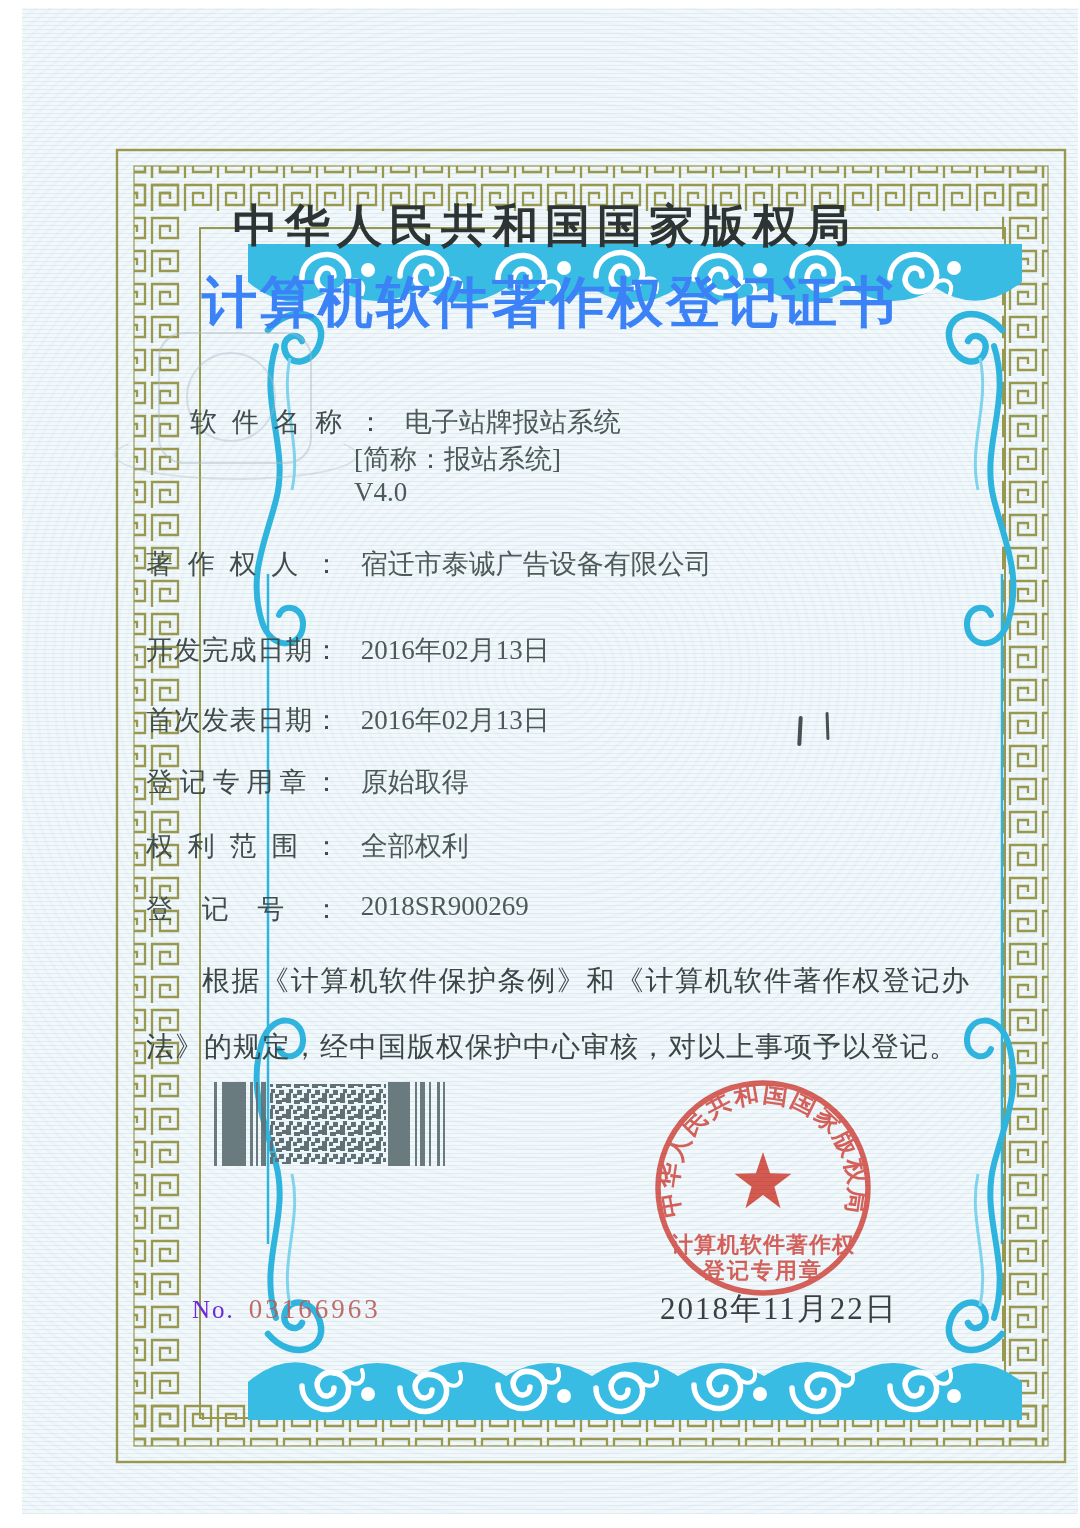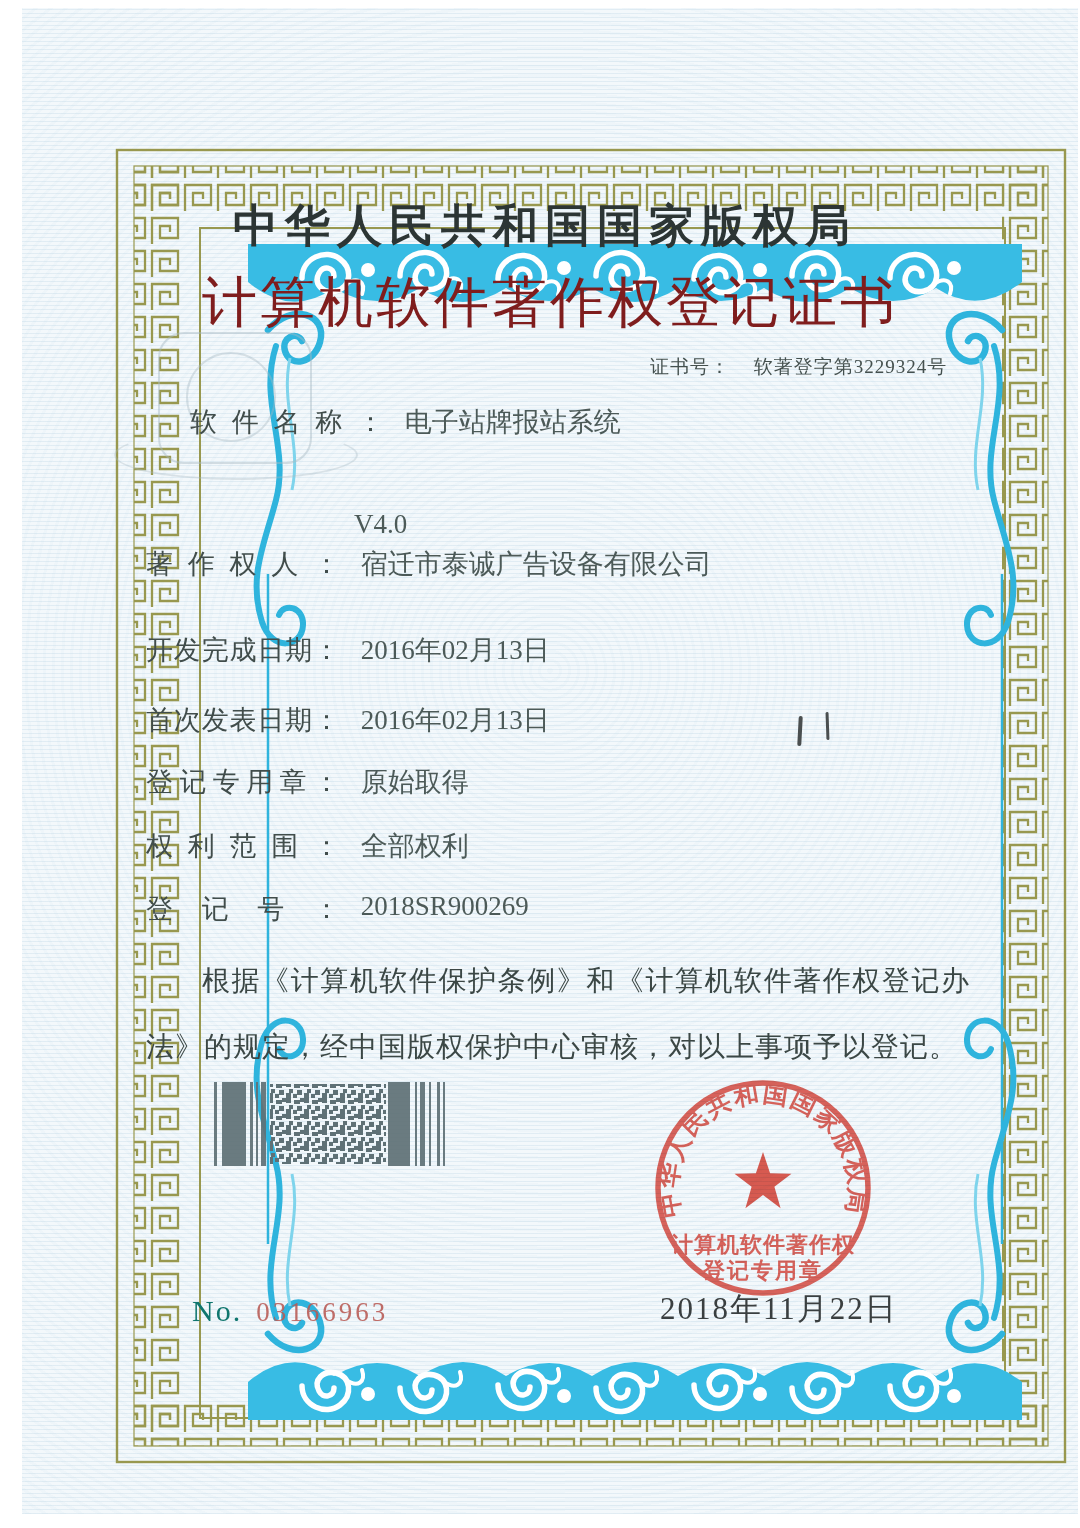--- a/index.html
+++ b/index.html
@@ -17,42 +17,42 @@
   
   .frame{position:absolute;left:115px;top:148px;width:952px;height:1316px;z-index:2;}
   
   .ornament{position:absolute;left:248px;top:244px;width:774px;height:1176px;z-index:2;}
 
   .content{position:absolute;left:0;top:0;width:1080px;height:1528px;z-index:4;}
 
   .issuer{position:absolute;left:130px;top:196px;width:830px;text-align:center;
     font-size:45px;font-weight:bold;letter-spacing:7px;color:#2c3534;}
   .cert-title{position:absolute;left:120px;top:266px;width:860px;text-align:center;
-    font-size:55px;font-weight:normal;letter-spacing:3px;color:#7f1d1d;}
+    font-size:55px;font-weight:bold;letter-spacing:3px;color:#3b82f6;}
 
   .certno{position:absolute;left:650px;top:354px;font-size:19px;color:#44504e;letter-spacing:1px;}
   .certno .lab{margin-right:18px;}
 
   .row{position:absolute;left:146px;font-size:27px;color:#414d4b;white-space:nowrap;}
   .flabel{display:inline-block;width:194px;text-align:justify;text-align-last:justify;vertical-align:top;}
   .fval{margin-left:14px;color:#4c5a58;}
   .subline{position:absolute;left:354px;font-size:27px;color:#4c5a58;white-space:nowrap;}
 
   .statement{position:absolute;left:146px;top:948px;width:824px;font-size:28px;line-height:66px;
     color:#3b4745;text-indent:2em;text-align:justify;letter-spacing:1px;}
 
   .barcode{position:absolute;left:214px;top:1082px;width:242px;height:84px;z-index:4;}
 
   .seal{position:absolute;left:647px;top:1072px;width:232px;height:232px;z-index:6;
     mix-blend-mode:multiply;opacity:.9;}
   .issue-date{position:absolute;left:660px;top:1288px;font-size:31px;color:#3a3f40;
     letter-spacing:2px;z-index:5;}
 
   .serial{position:absolute;left:192px;top:1294px;z-index:5;white-space:nowrap;}
-  .serial .pfx{font-size:30px;color:#0f766e;letter-spacing:2px;}
+  .serial .pfx{font-size:25px;color:#6d28d9;letter-spacing:2px;}
   .serial .num{font-family:Liberation Serif, serif;
     font-size:27px;color:#b85a54;letter-spacing:3px;margin-left:14px;opacity:.88;}
 
   
   .emboss{position:absolute;left:158px;top:332px;width:150px;height:128px;border:2px solid rgba(168,186,196,.45);
     border-radius:26px;z-index:3;}
   .emboss .ring{position:absolute;left:26px;top:18px;width:86px;height:86px;border:2px solid rgba(168,186,196,.4);
     border-radius:50%;}
   .emboss .arc{position:absolute;left:-46px;top:96px;width:240px;height:46px;border:2px solid rgba(168,186,196,.35);
     border-radius:50%;border-top-color:transparent;}
@@ -120,30 +120,27 @@
 <div class="emboss">
   <div class="ring"></div>
   <div class="arc"></div>
 </div>
 
 <div class="content">
 
   <div class="issuer">中华人民共和国国家版权局</div>
   <div class="cert-title">计算机软件著作权登记证书</div>
 
-  <div class="certno">
-    <span class="lab">证书号：</span>
-    <span>软著登字第3229324号</span>
-  </div>
 
   <div class="row" style="top:404px;margin-left:44px;">
     <span class="flabel">软件名称：</span>
     <span class="fval">电子站牌报站系统</span>
   </div>
-  <div class="subline" style="top:477px;margin-top:32px;">V4.0</div>
+  <div class="subline" style="top:441px;">[简称：报站系统]</div>
+  <div class="subline" style="top:477px;">V4.0</div>
 
   <div class="row" style="top:546px;">
     <span class="flabel">著作权人：</span>
     <span class="fval">宿迁市泰诚广告设备有限公司</span>
   </div>
 
   <div class="row" style="top:632px;">
     <span class="flabel">开发完成日期：</span>
     <span class="fval">2016年02月13日</span>
   </div>

